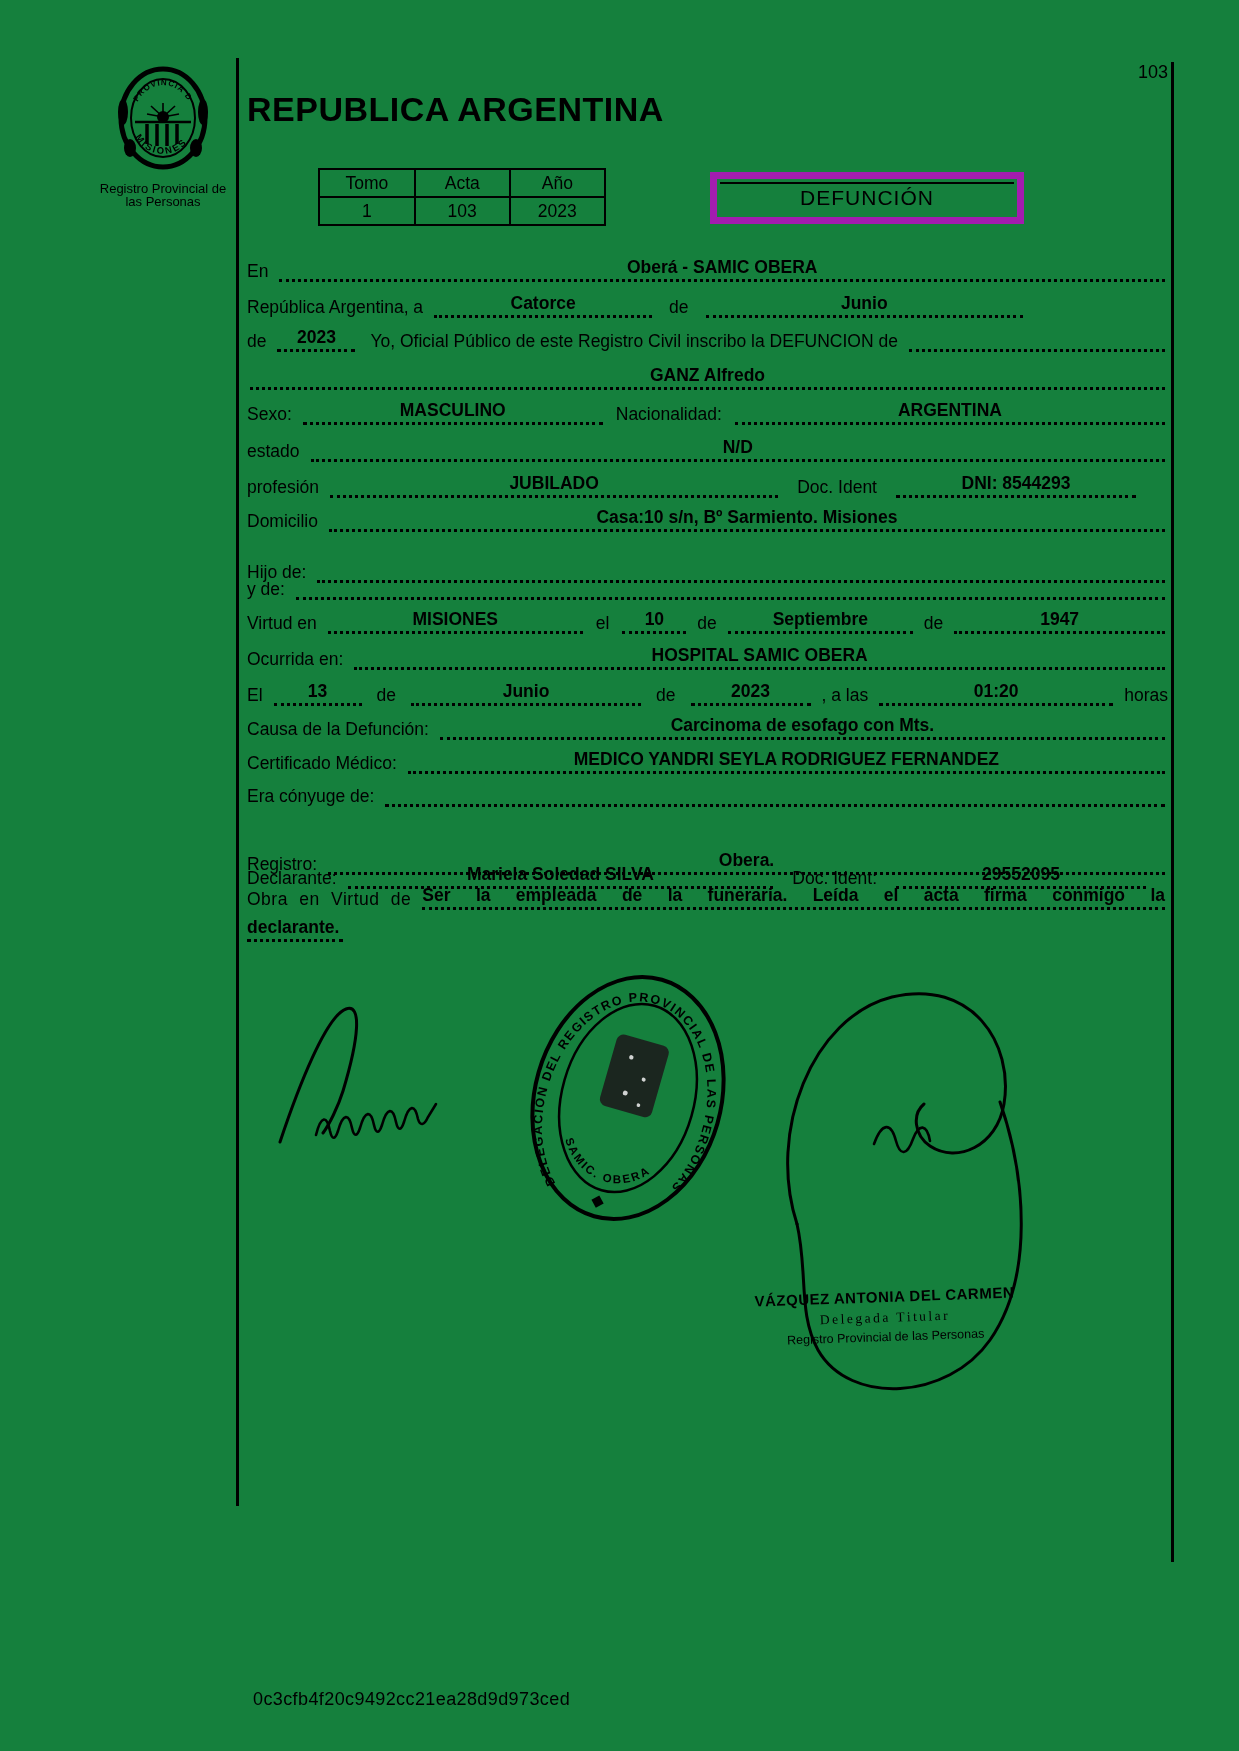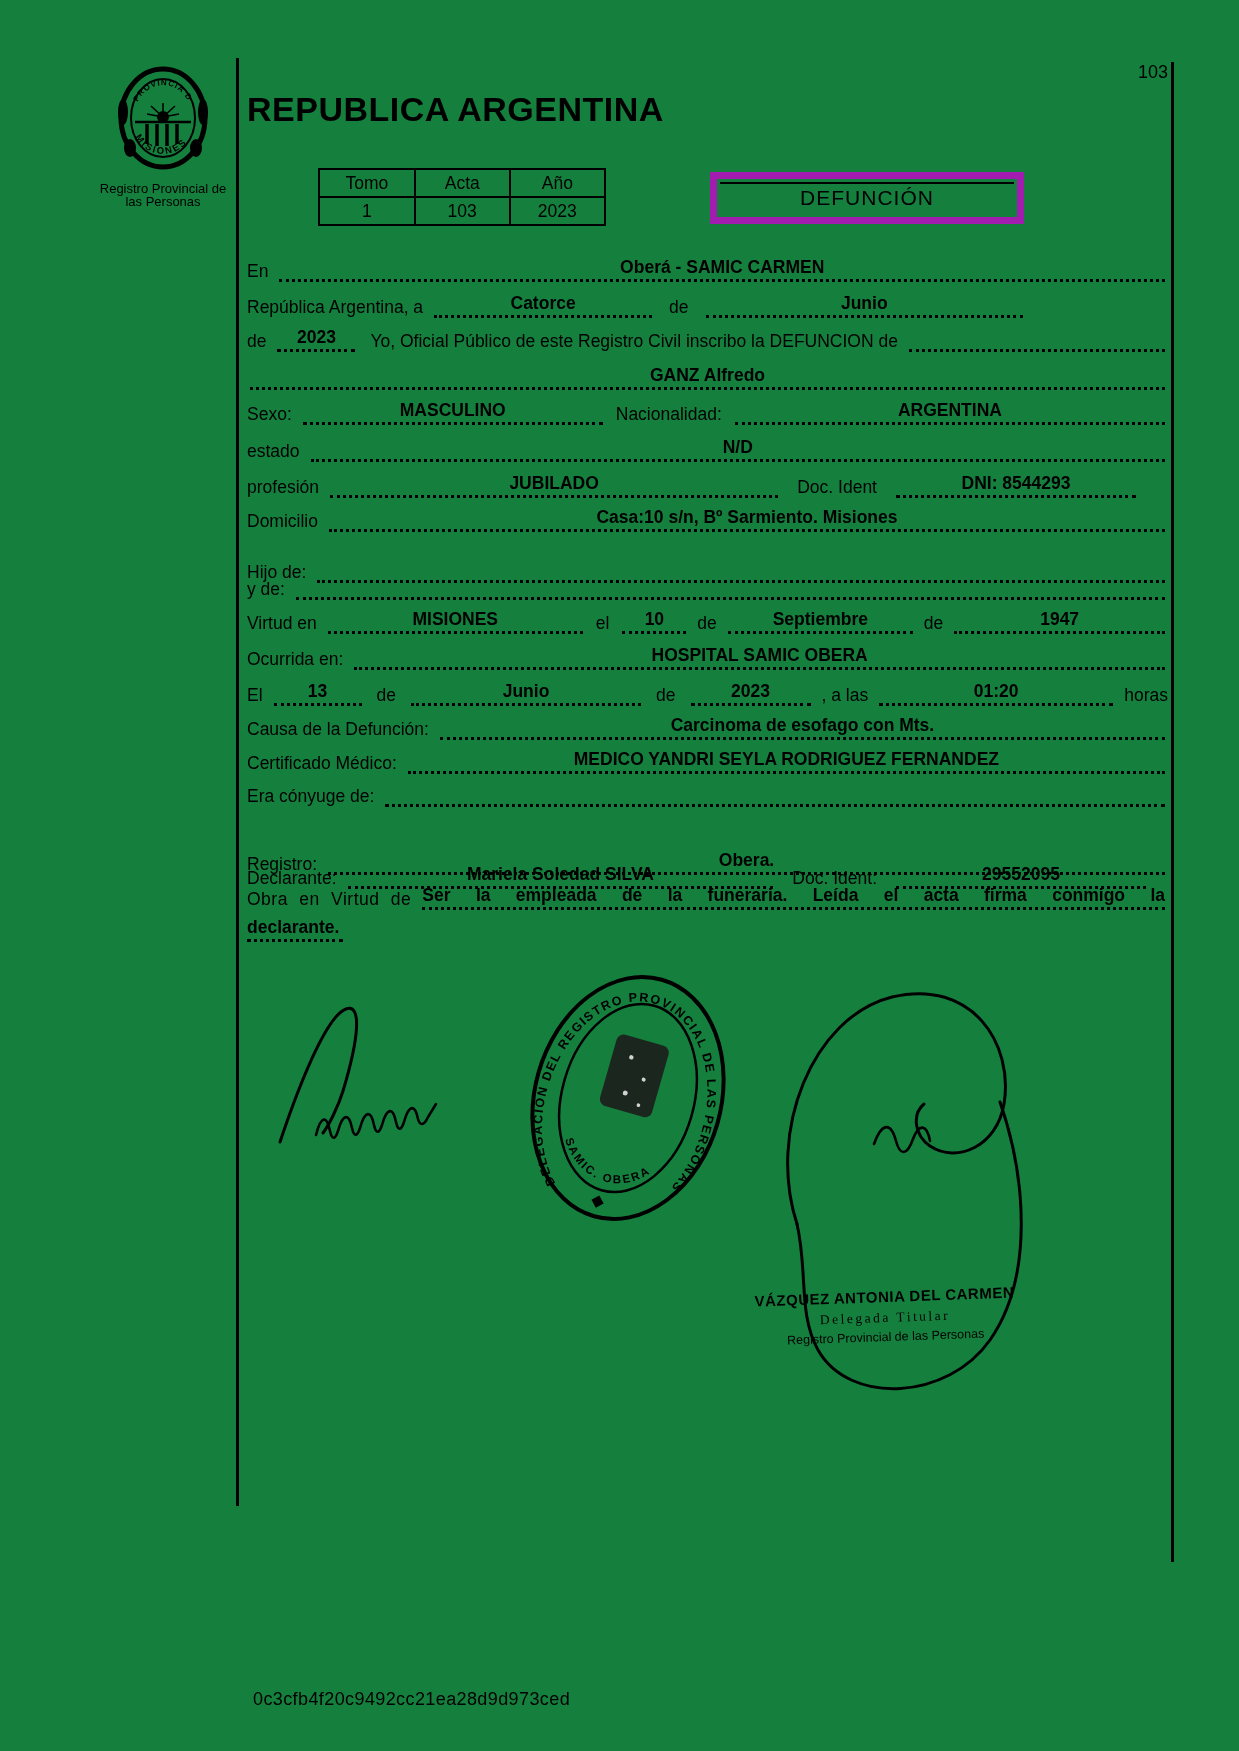--- a/index.html
+++ b/index.html
@@ -102,21 +102,21 @@
     </tr>
   </tbody>
     </table>
 
   <div class="defuncion-box">
     <span>DEFUNCIÓN</span>
   </div>
 
   <div class="row" style="top:256px;">
     <span class="lbl">En</span>
-    <span class="val">Oberá - SAMIC CARMEN</span>
+    <span class="val">Oberá - SAMIC OBERA</span>
   </div>
 
   <div class="row" style="top:292px;">
     <span class="lbl">República Argentina, a</span>
     <span class="val fixed" style="width:218px;">Catorce</span>
     <span class="lbl" style="padding:0 14px;">de</span>
     <span class="val" style="margin-right:145px;">Junio</span>
   </div>
 
   <div class="row" style="top:326px;">

